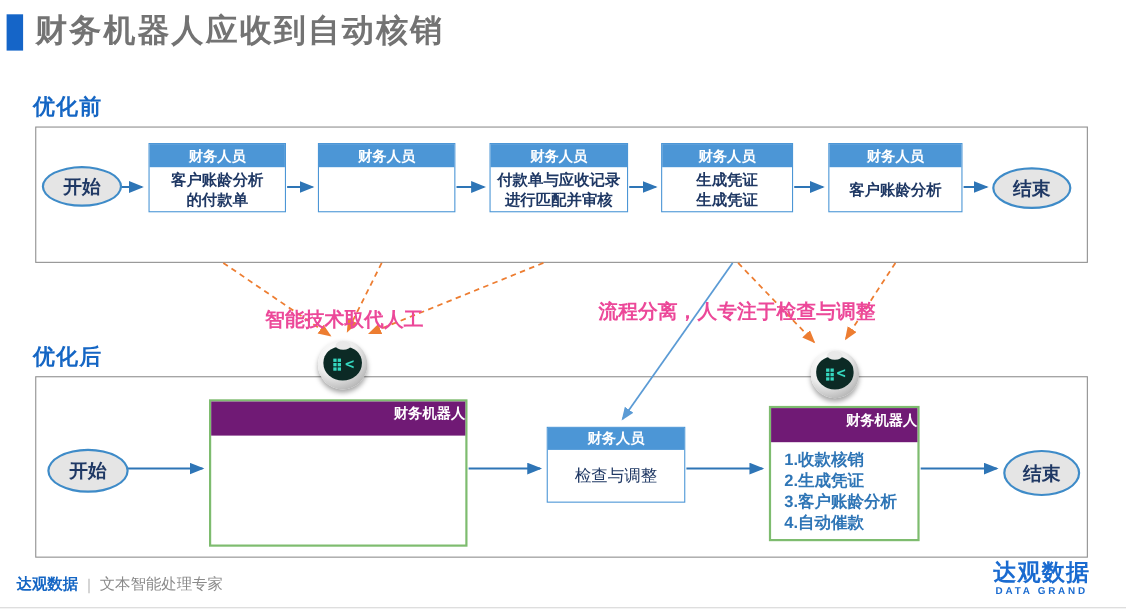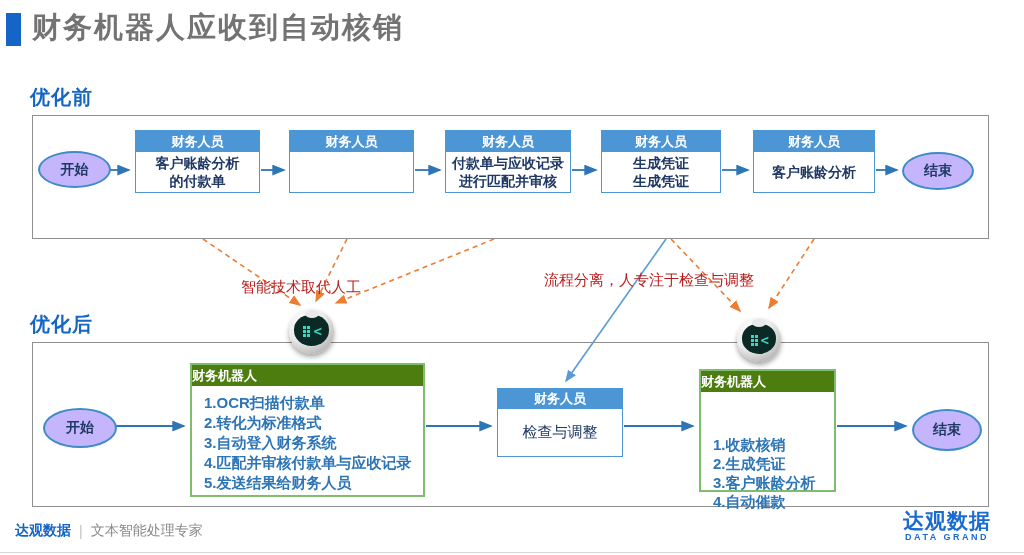--- a/index.html
+++ b/index.html
@@ -18,57 +18,57 @@
   .section-label{font-size:20px;font-weight:bold;color:#1566c4;letter-spacing:1px;}
   .label-before{left:30px;top:84px;}
   .label-after{left:30px;top:311px;}
 
   
   .flow-container{border:1.5px solid #8f8f8f;background:#ffffff;}
   .container-before{left:32px;top:115px;width:955px;height:122px;}
   .container-after{left:32px;top:342px;width:955px;height:163px;}
 
   
-  .node{border:2px solid #3e8bc8;border-radius:50%;background:#c4b5fd;
+  .node{border:2px solid #3e8bc8;border-radius:50%;background:#e5e5e5;
         display:flex;align-items:center;justify-content:center;
-        font-size:14px;font-weight:bold;color:#1f3864;}
+        font-size:17px;font-weight:bold;color:#1f3864;}
   .n-b-start{left:38px;top:151px;width:69px;height:33px;}
   .n-b-end{left:902px;top:152px;width:68px;height:34px;}
   .n-a-start{left:43px;top:408px;width:70px;height:36px;}
   .n-a-end{left:912px;top:409px;width:66px;height:38px;}
 
   
   .step-box{border:1.5px solid #4c96d6;background:#fff;box-sizing:border-box;}
   .step-box .hd{background:#4c96d6;color:#fff;font-size:13px;font-weight:bold;
                 height:21px;line-height:21px;text-align:center;}
   .step-box .bd{height:40px;display:flex;flex-direction:column;justify-content:center;
                 align-items:center;font-size:14px;font-weight:bold;color:#1f3864;line-height:18px;}
   .tb1{left:135px;top:130px;width:125px;height:63px;}
   .tb2{left:289px;top:130px;width:125px;height:63px;}
   .tb3{left:445px;top:130px;width:126px;height:63px;}
   .tb4{left:601px;top:130px;width:120px;height:63px;}
   .tb5{left:753px;top:130px;width:122px;height:63px;}
 
   
   .green-box{border:2px solid #7ebc6f;background:#fff;box-sizing:border-box;}
-  .green-box .hd{background:#4d7c0f;color:#fff;font-size:13px;font-weight:bold;
-                 text-align:left;height:21px;line-height:21px;}
+  .green-box .hd{background:#701a75;color:#fff;font-size:13px;font-weight:bold;
+                 text-align:right;height:31px;line-height:21px;}
   .green-box .bd{padding:7px 0 0 12px;font-size:15px;font-weight:bold;color:#2e75b6;line-height:20px;}
   .gb1{left:190px;top:363px;width:235px;height:134px;}
   .gb2{left:699px;top:369px;width:137px;height:123px;}
-  .gb2 .bd{line-height:19px;margin-top:36px;}
+  .gb2 .bd{line-height:19px;}
   .human-box{left:497px;top:388px;width:126px;height:69px;border:1.5px solid #4c96d6;
              background:#fff;box-sizing:border-box;}
   .human-box .hd{background:#4c96d6;color:#fff;font-size:13px;font-weight:bold;
                  height:20px;line-height:20px;text-align:center;}
   .human-box .bd{height:47px;display:flex;align-items:center;justify-content:center;
                  font-size:15px;font-weight:normal;color:#1f3864;}
 
   
-  .annotation{font-size:15px;font-weight:normal;color:#b91c1c;}
+  .annotation{font-size:18px;font-weight:bold;color:#ec4899;}
   .ann1{left:241px;top:278px;}
   .ann2{left:544px;top:271px;}
 
   
   .robot{border-radius:50%;
          background:radial-gradient(circle at 35% 28%,#ffffff 0%,#ececec 45%,#bdbdbd 75%,#8a8a8a 100%);
          box-shadow:0 3px 5px rgba(0,0,0,.35);}
   .robot .face{position:absolute;left:5px;right:5px;top:6px;bottom:8px;
                background:#0c2a25;border-radius:46% 46% 50% 50%;overflow:hidden;}
   .robot .notch{position:absolute;left:50%;top:1px;width:14px;height:8px;margin-left:-7px;
@@ -188,27 +188,20 @@
   <div class="face">
     <div class="eye-grid"></div>
     <div class="eye-chevron">&lt;</div>
   </div>
 </div>
 
 <div class="abs node n-a-start">开始</div>
 
 <div class="abs green-box gb1">
   <div class="hd">财务机器人</div>
-  <div class="bd">
-    <div>1.OCR扫描付款单</div>
-    <div>2.转化为标准格式</div>
-    <div>3.自动登入财务系统</div>
-    <div>4.匹配并审核付款单与应收记录</div>
-    <div>5.发送结果给财务人员</div>
-  </div>
 </div>
 
 <div class="abs human-box">
   <div class="hd">财务人员</div>
   <div class="bd">检查与调整</div>
 </div>
 
 <div class="abs green-box gb2">
   <div class="hd">财务机器人</div>
   <div class="bd">

